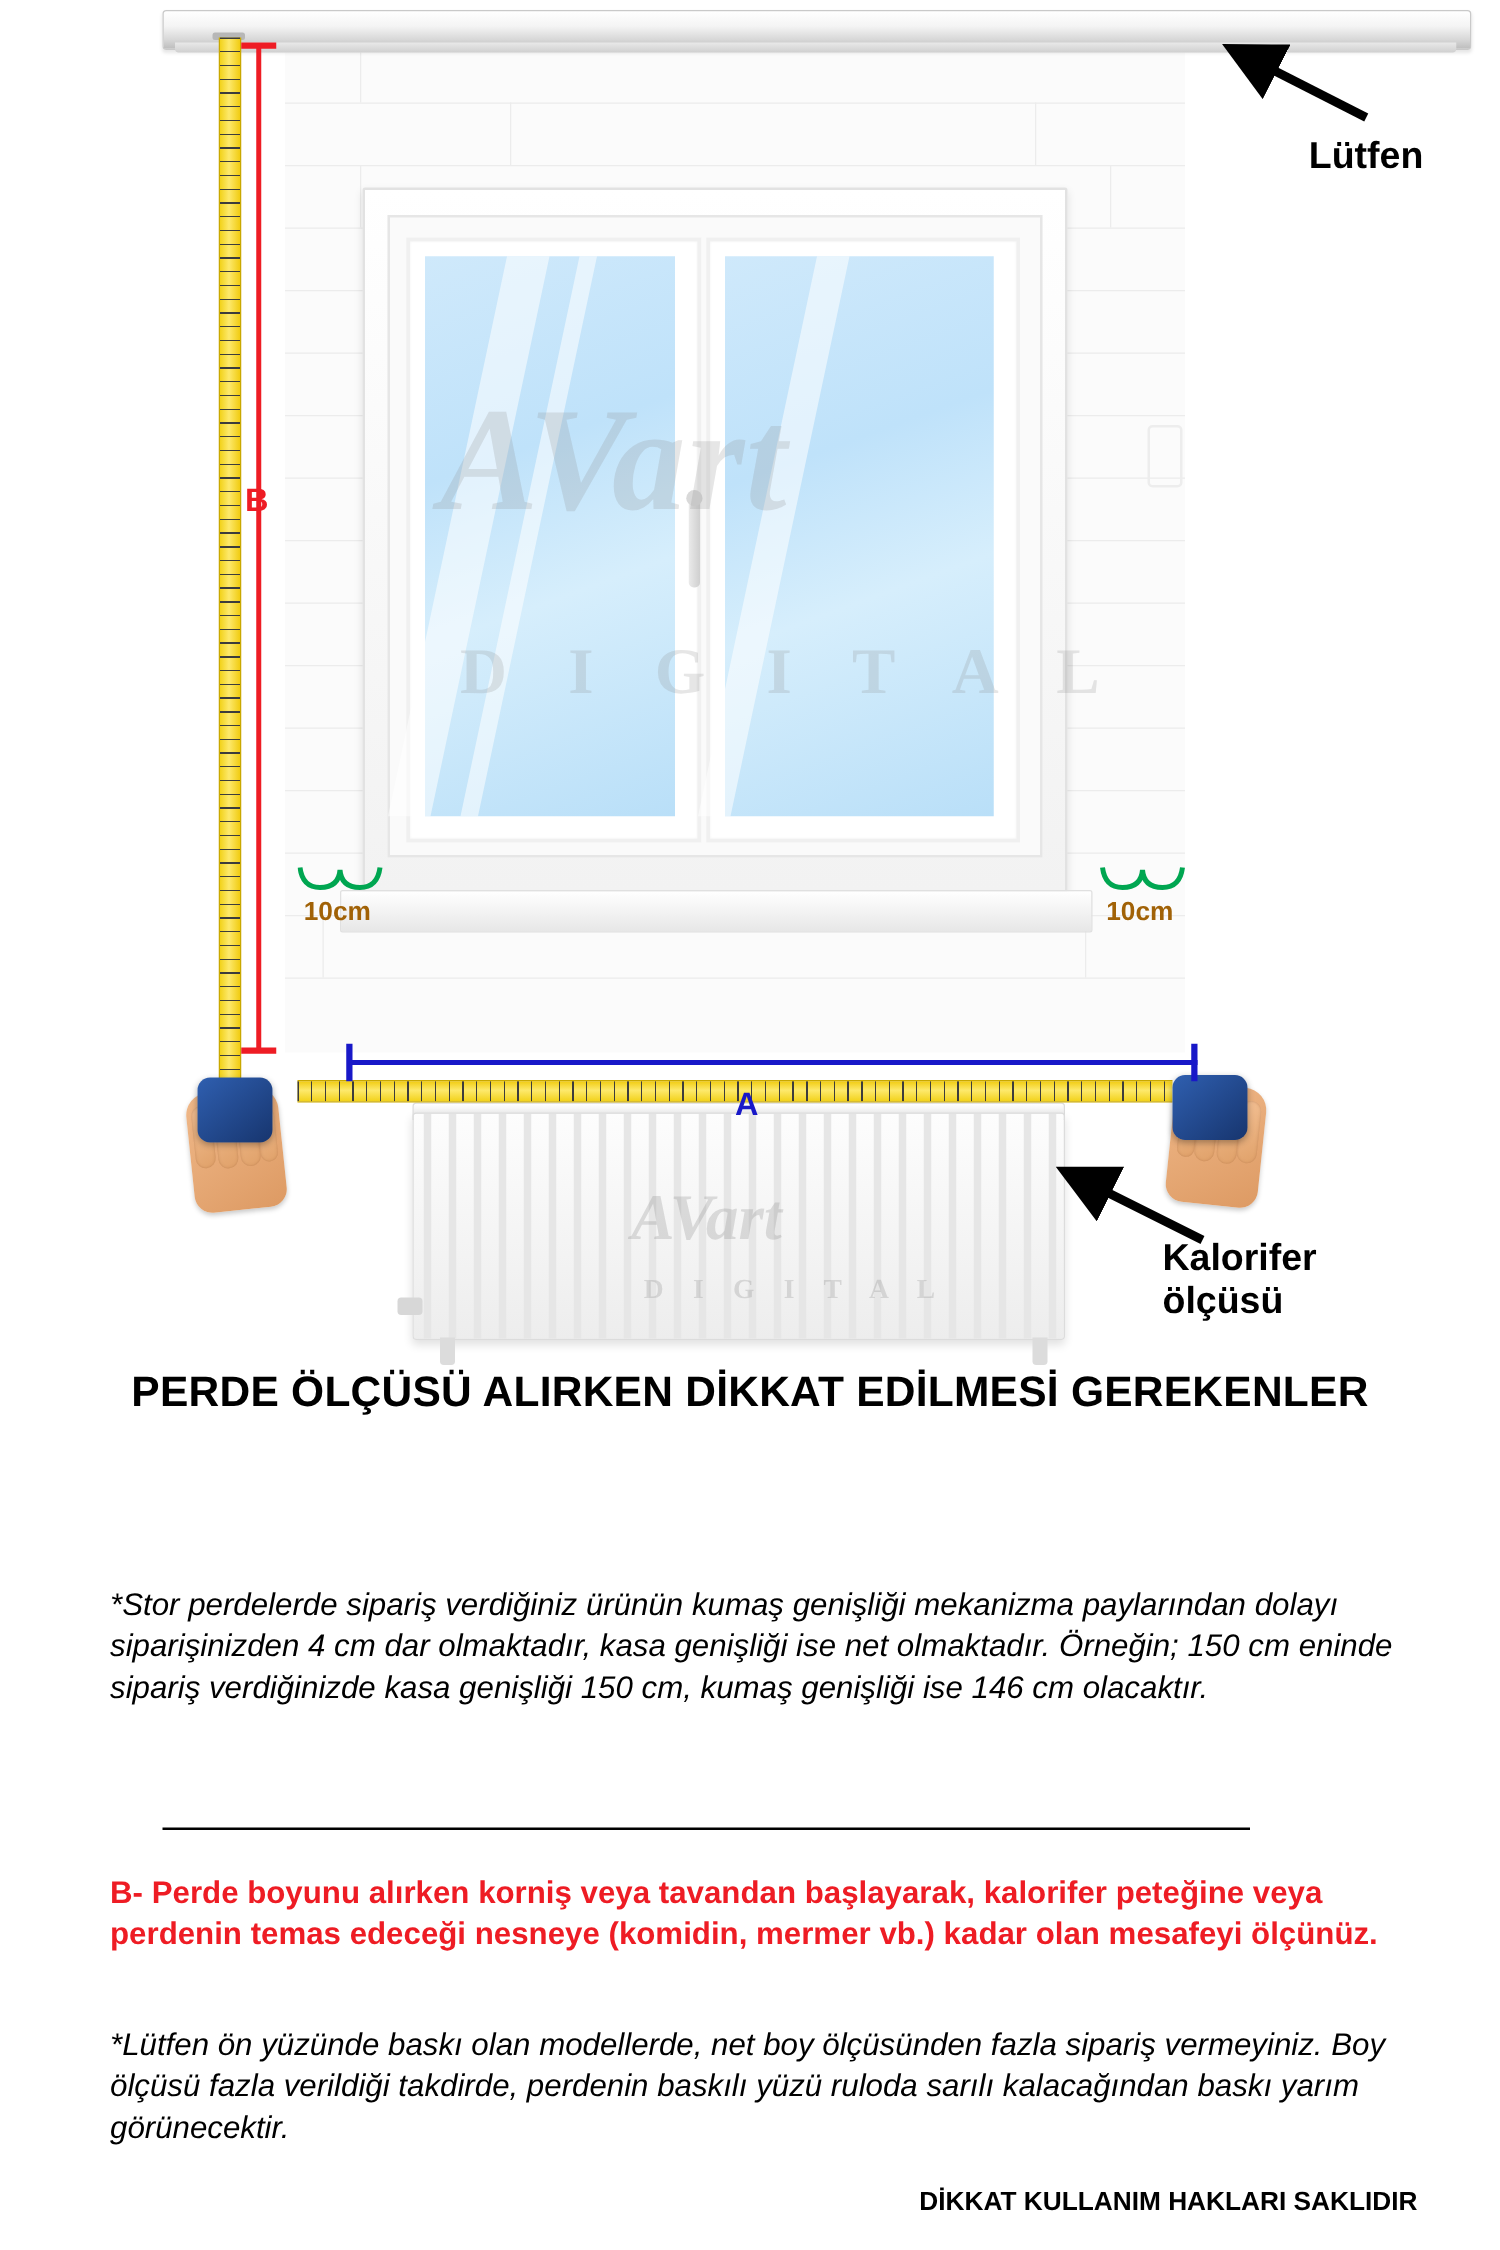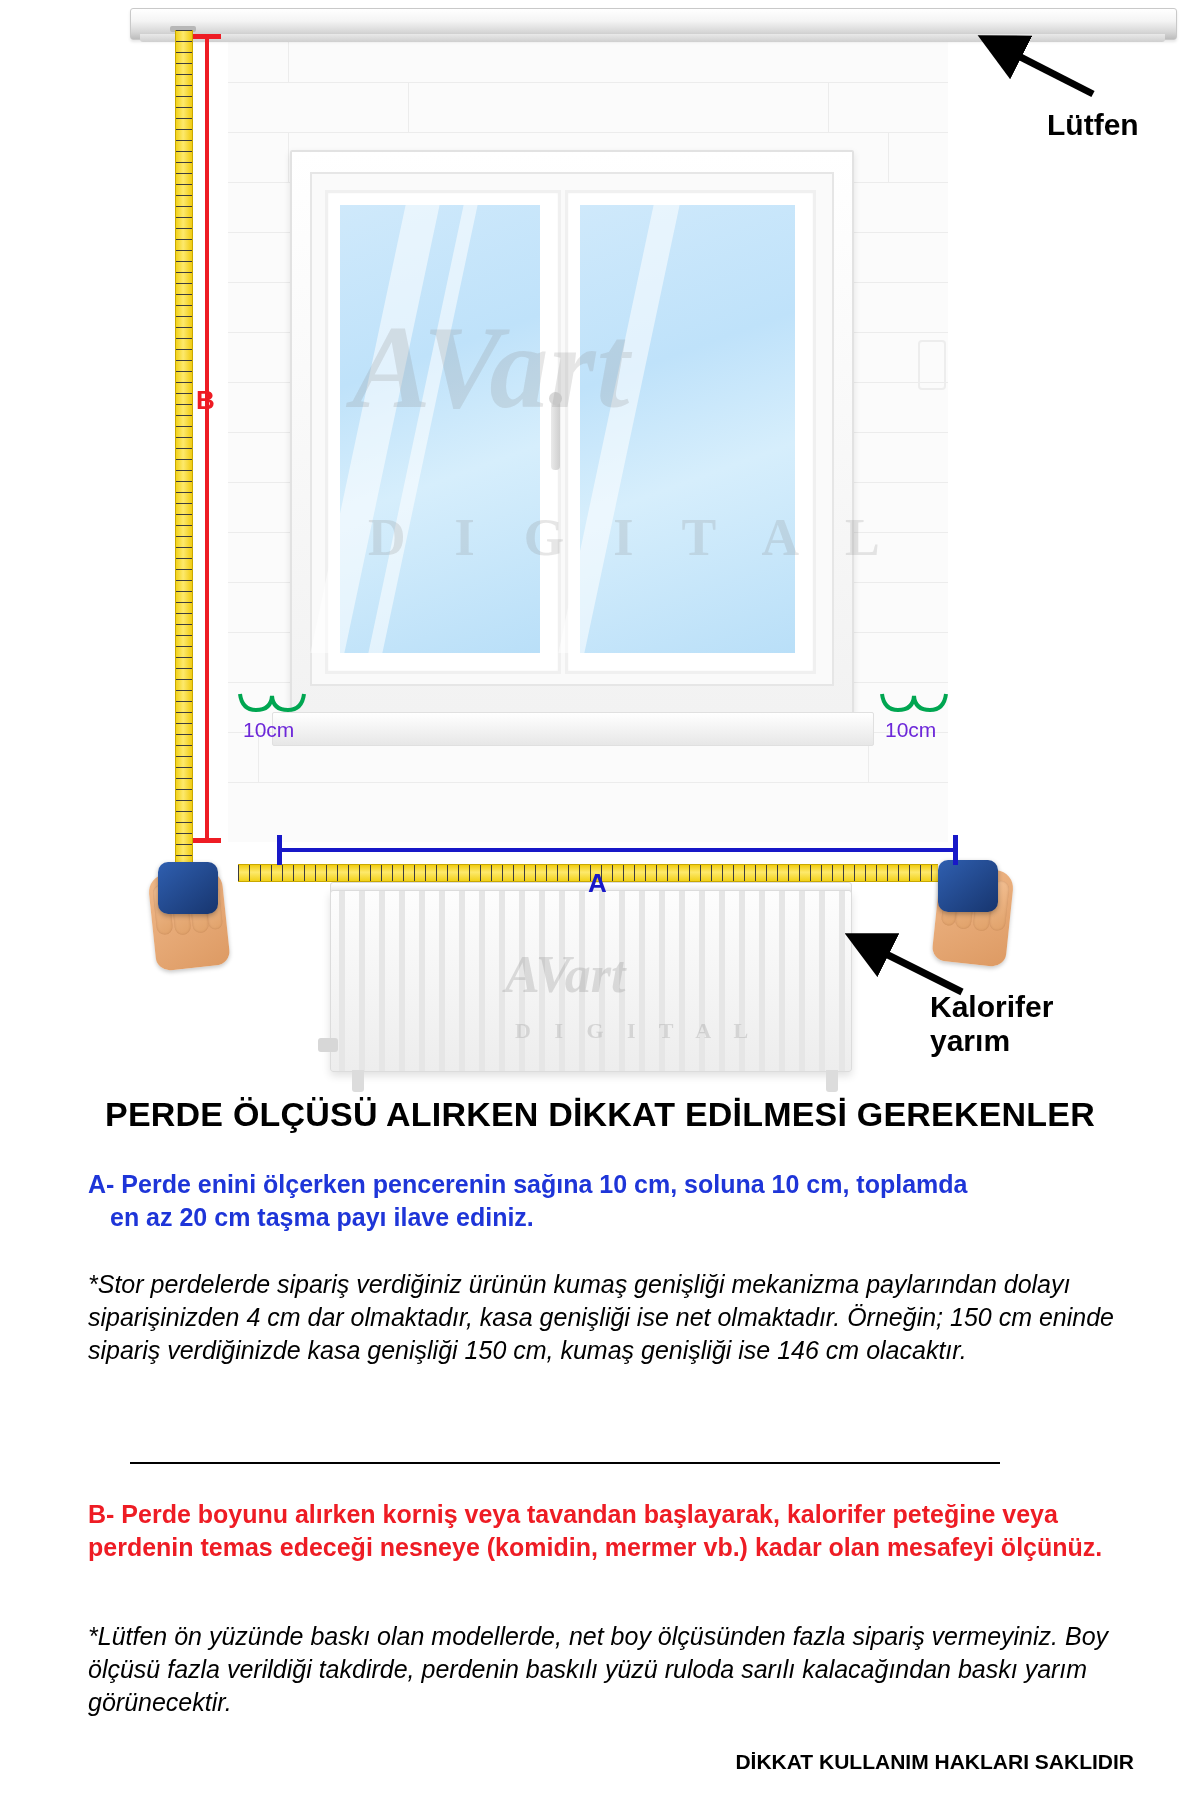--- a/index.html
+++ b/index.html
@@ -360,22 +360,22 @@
     font-weight: bold;
     font-size: 26px;
   }
   .dim-label.b { left: 196px; top: 385px; color: #ee1c24; }
   .dim-label.a { left: 588px; top: 868px; color: #1818c8; }
 
   
   .brace-label {
     position: absolute;
     font-size: 21px;
-    color: #6d28d9;
-    font-weight: normal;
+    color: #a16207;
+    font-weight: bold;
   }
   .brace-label.l { left: 243px; top: 718px; }
   .brace-label.r { left: 885px; top: 718px; }
 
   
   .callout {
     position: absolute;
     font-weight: bold;
     font-size: 30px;
     color: #000000;
@@ -583,33 +583,29 @@
     <svg style="position:absolute;left:840px;top:930px;width:130px;height:80px">
       <defs>
         <marker id="ah2" markerWidth="7" markerHeight="7" refX="5.5" refY="3.5" orient="auto">
           <polygon points="0,0 7,3.5 0,7" fill="#000"></polygon>
         </marker>
       </defs>
       <line x1="122" y1="62" x2="14" y2="8" stroke="#000" stroke-width="7" marker-end="url(#ah2)"></line>
     </svg>
     <div class="callout kalorifer">
       <span>Kalorifer</span><br>
-      <span>yarım</span>
+      <span>ölçüsü</span>
     </div>
 
   </div>
 
   <div id="textblock">
 
     <div class="heading">PERDE ÖLÇÜSÜ ALIRKEN DİKKAT EDİLMESİ GEREKENLER</div>
 
-    <div class="para blue p1">
-      <span>A- Perde enini ölçerken pencerenin sağına 10 cm, soluna 10 cm, toplamda</span><br>
-      <span style="padding-left:22px">en az 20 cm taşma payı ilave ediniz.</span>
-    </div>
 
     <div class="para italic p2">*Stor perdelerde sipariş verdiğiniz ürünün kumaş genişliği mekanizma paylarından dolayı siparişinizden 4 cm dar olmaktadır, kasa genişliği ise net olmaktadır. Örneğin; 150 cm eninde sipariş verdiğinizde kasa genişliği 150 cm, kumaş genişliği ise 146 cm olacaktır.</div>
 
     <div class="divider"></div>
 
     <div class="para red p3">B- Perde boyunu alırken korniş veya tavandan başlayarak, kalorifer peteğine veya perdenin temas edeceği nesneye (komidin, mermer vb.) kadar olan mesafeyi ölçünüz.</div>
 
     <div class="para italic p4">*Lütfen ön yüzünde baskı olan modellerde, net boy ölçüsünden fazla sipariş vermeyiniz. Boy ölçüsü fazla verildiği takdirde, perdenin baskılı yüzü ruloda sarılı kalacağından baskı yarım görünecektir.</div>
 
     <div class="footer">DİKKAT KULLANIM HAKLARI SAKLIDIR</div>

